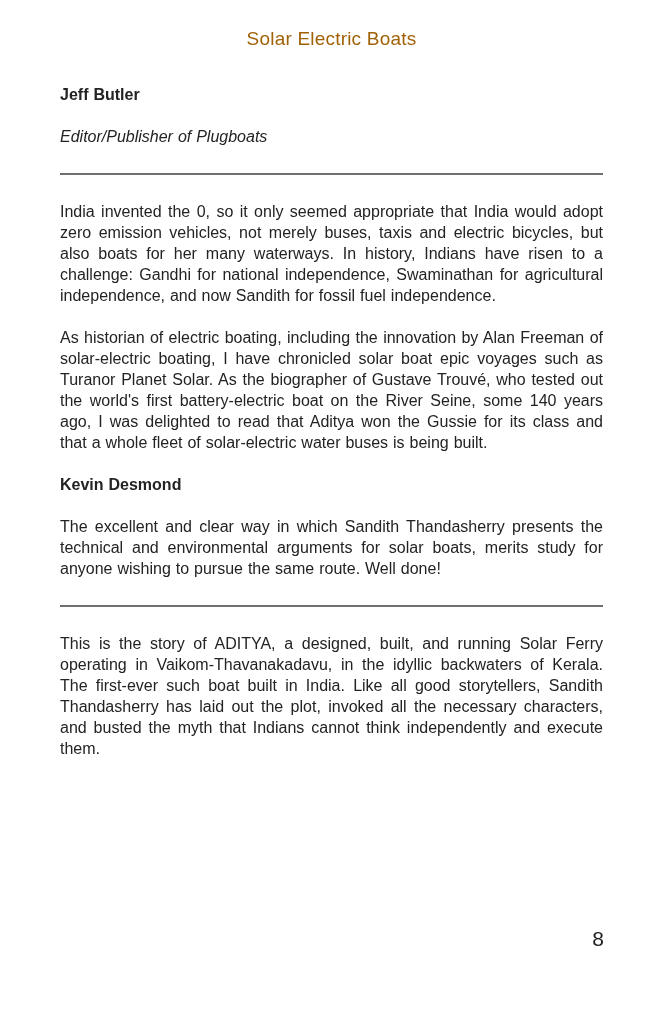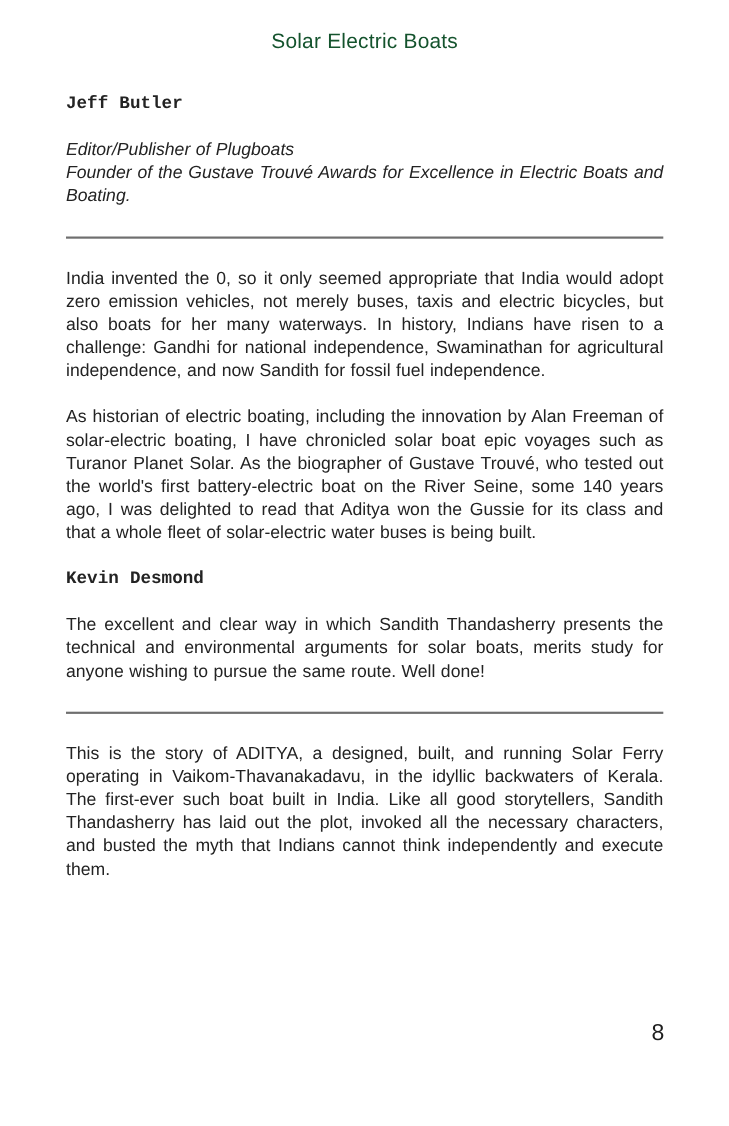--- a/index.html
+++ b/index.html
@@ -15,35 +15,34 @@
     font-family: "Liberation Sans", sans-serif;
     color: #232323;
   }
   .page {
     padding: 28px 60px 0 60px;
   }
   .page-title {
     font-size: 19px;
     font-weight: 500;
     text-align: center;
-    color: #14532d;
+    color: #a16207;
     margin: 0 0 34px 0;
     letter-spacing: 0.2px;
   }
   .para {
     font-size: 16px;
     line-height: 21px;
     text-align: justify;
     margin: 21px 0;
     word-spacing: 0.5px;
   }
   .name {
     font-weight: bold;
     text-align: left;
-    font-family: Liberation Mono, monospace;
   }
   .credentials {
     font-style: italic;
   }
   .credentials .cred-line {
     text-align: justify;
   }
   .credentials .cred-line:first-child {
     text-align: left;
   }
@@ -65,21 +64,20 @@
 
 <div class="page">
 
   <h1 class="page-title">Solar Electric Boats</h1>
 
 
   <p class="para name">Jeff Butler</p>
 
   <div class="para credentials">
     <div class="cred-line">Editor/Publisher of Plugboats</div>
-    <div class="cred-line">Founder of the Gustave Trouvé Awards for Excellence in Electric Boats and Boating.</div>
   </div>
 
   <hr class="divider">
 
   <p class="para">India invented the 0, so it only seemed appropriate that India would adopt zero emission vehicles, not merely buses, taxis and electric bicycles, but also boats for her many waterways. In history, Indians have risen to a challenge: Gandhi for national independence, Swaminathan for agricultural independence, and now Sandith for fossil fuel independence.</p>
 
   <p class="para">As historian of electric boating, including the innovation by Alan Freeman of solar-electric boating, I have chronicled solar boat epic voyages such as Turanor Planet Solar. As the biographer of Gustave Trouvé, who tested out the world's first battery-electric boat on the River Seine, some 140 years ago, I was delighted to read that Aditya won the Gussie for its class and that a whole fleet of solar-electric water buses is being built.</p>
 
   <p class="para name">Kevin Desmond</p>
 

